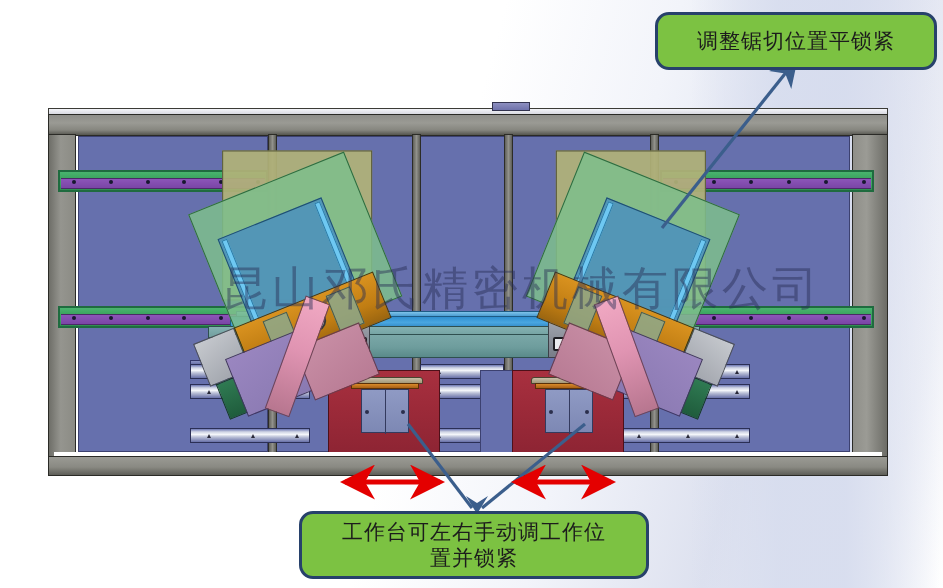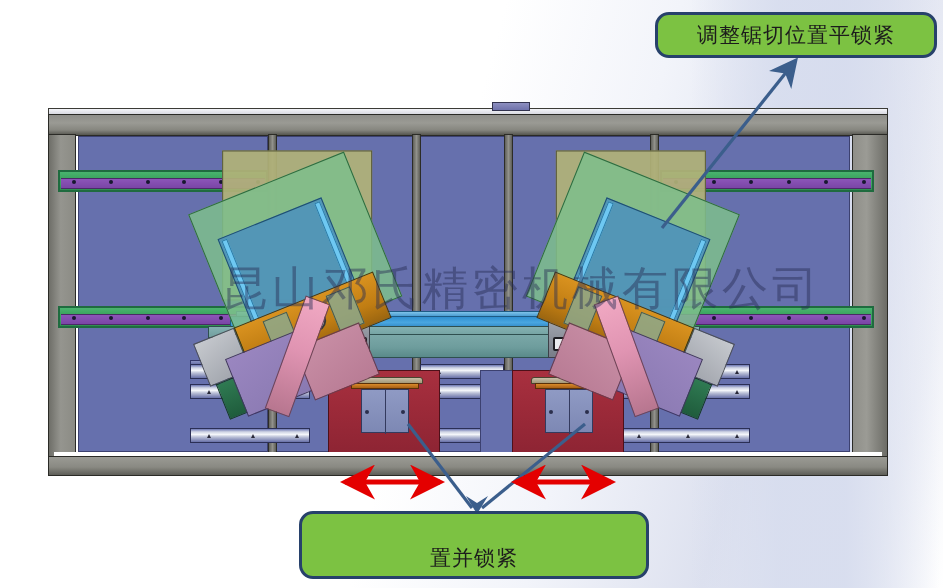--- a/index.html
+++ b/index.html
@@ -113,21 +113,21 @@
     background:linear-gradient(180deg,#2f7a52 0%,#1f5c3c 100%);border:1px solid #123a24;box-sizing:border-box;}
   .silblk{position:absolute;left:-40px;top:150px;width:44px;height:46px;
     background:linear-gradient(160deg,#c6c9ce 0%,#9ea2aa 100%);border:1px solid #4c4f56;box-sizing:border-box;}
   .guard{position:absolute;width:26px;height:120px;
     background:linear-gradient(180deg,#f0a8c2 0%,#e094b2 45%,#b7768f 100%);border:1px solid #6f4356;box-sizing:border-box;}
 
   
   .callout{position:absolute;background:#7cc242;border:3px solid #27416b;border-radius:14px;
     box-sizing:border-box;display:flex;align-items:center;justify-content:center;text-align:center;
     color:#1c1c1c;font-size:21px;line-height:1.26;letter-spacing:1px;padding:4px 10px;}
-  #callout-top{left:655px;top:12px;width:282px;height:46px;}
+  #callout-top{left:655px;top:12px;width:282px;height:58px;}
   #callout-bottom{left:299px;top:511px;width:350px;height:68px;}
 
   .svgl{position:absolute;left:0;top:0;width:943px;height:588px;pointer-events:none;}
   .wm{position:absolute;left:222px;top:258px;width:470px;
     font-size:46px;color:rgba(40,46,84,.46);letter-spacing:4px;white-space:nowrap;font-family:"DejaVu Serif","Liberation Serif",serif;}
 </style>
 </head>
 <body>
 
 <div id="stage">
@@ -335,18 +335,18 @@
     <line x1="345" y1="482" x2="440" y2="482" stroke="#e40000" stroke-width="5" marker-end="url(#redhead)" marker-start="url(#redtail)"></line>
     <line x1="516" y1="482" x2="611" y2="482" stroke="#e40000" stroke-width="5" marker-end="url(#redhead)" marker-start="url(#redtail)"></line>
   </svg>
 
   <div class="callout" id="callout-top">
     <span>调整锯切位置平锁紧</span>
   </div>
 
   <div class="callout" id="callout-bottom">
     <span>
-      <br>
+      <span>工作台可左右手动调工作位</span><br>
       <span>置并锁紧</span>
     </span>
   </div>
 
 </div>
 
 </body></html>

